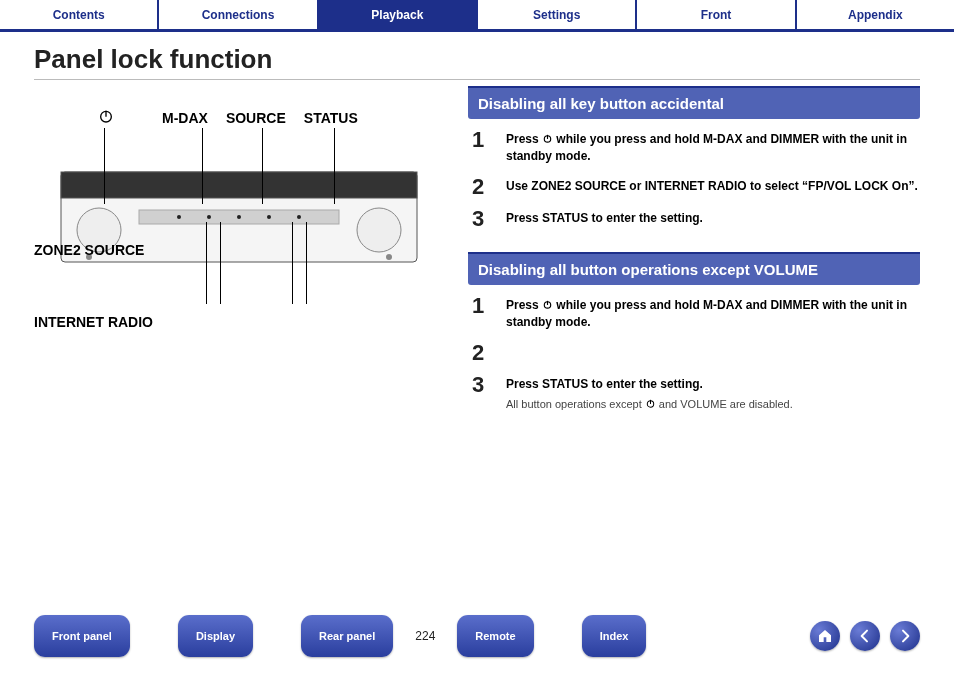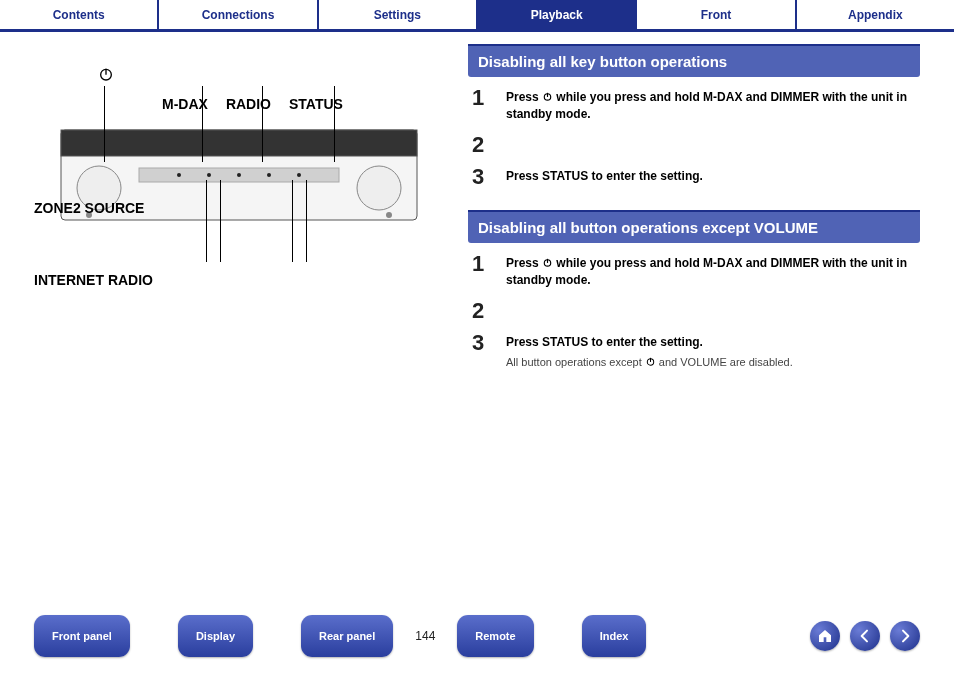--- a/index.html
+++ b/index.html
@@ -68,21 +68,21 @@
     position: relative;
     height: 220px;
   }
   .label-row-top, .label-row-bottom {
     display: flex;
     position: absolute;
     left: 0; right: 0;
     font-size: 14px;
     font-weight: bold;
   }
-  .label-row-top { top: 0; justify-content: flex-start; gap: 18px; padding-left: 60px; margin-top: 28px; }
+  .label-row-top { top: 0; justify-content: flex-start; gap: 18px; padding-left: 60px; }
   .label-row-bottom { bottom: 0; justify-content: center; gap: 56px; flex-direction: column; }
   .power-icon {
     position: absolute;
     left: 64px; top: -2px;
     width: 16px; height: 16px;
   }
   .device {
     position: absolute;
     left: 50%; top: 52px;
     transform: translateX(-50%);
@@ -172,50 +172,51 @@
 </head>
 <body>
 
 <div class="top-nav">
   <div class="tab">
       <span>Contents</span>
     </div>
   <div class="tab">
       <span>Connections</span>
     </div>
-  <div class="tab">
-      <span>Settings</span>
-    </div>
   <div class="tab active">
       <span>Playback</span>
     </div>
   <div class="tab">
+      <span>Settings</span>
+    </div>
+  <div class="tab">
       <span>Front</span>
     </div>
   <div class="tab">
       <span>Appendix</span>
     </div>
 </div>
 
 <div class="page">
+  <h1>Panel lock function</h1>
 
   <div class="cols">
     <div class="left">
 
       <div class="diagram">
         <span class="power-icon">
           <svg viewBox="0 0 24 24">
               <circle cx="12" cy="13" r="8" fill="none" stroke="#000" stroke-width="2"></circle>
               <line x1="12" y1="4" x2="12" y2="13" stroke="#000" stroke-width="2"></line>
             </svg>
         </span>
         <div class="label-row-top">
           <span style="width:16px"></span>
           <span style="margin-left:34px">M-DAX</span>
-          <span>RADIO</span>
+          <span>SOURCE</span>
           <span>STATUS</span>
         </div>
 
         <svg class="device" width="360" height="110" viewBox="0 0 360 110">
           <rect x="2" y="10" width="356" height="90" rx="4" fill="#f5f5f5" stroke="#555"></rect>
           <rect x="2" y="10" width="356" height="26" fill="#333" stroke="#555"></rect>
           <circle cx="40" cy="68" r="22" fill="#eee" stroke="#888"></circle>
           <circle cx="320" cy="68" r="22" fill="#eee" stroke="#888"></circle>
           <rect x="80" y="48" width="200" height="14" fill="#d0d0d0" stroke="#aaa"></rect>
           <circle cx="30" cy="95" r="3" fill="#888"></circle>
@@ -240,33 +241,34 @@
 
         <div class="label-row-bottom">
           <span>ZONE2 SOURCE</span>
           <span>INTERNET RADIO</span>
         </div>
       </div>
     </div>
 
     <div class="right">
       <div class="section">
-        <div class="section-header">Disabling all key button operations</div>
+        <div class="section-header">Disabling all key button accidental</div>
         <ol class="steps">
           <li>
             <span class="step-num">1</span>
             <span class="step-text">
               <span>Press </span><span class="inline-power"><svg viewBox="0 0 24 24">
                     <circle cx="12" cy="13" r="7" fill="none" stroke="#000" stroke-width="2.5"></circle>
                     <line x1="12" y1="4" x2="12" y2="13" stroke="#000" stroke-width="2.5"></line>
                   </svg></span><span> while you press and hold M-DAX and DIMMER with the unit in standby mode.</span>
             </span>
           </li>
           <li>
             <span class="step-num">2</span>
+            <span class="step-text">Use ZONE2 SOURCE or INTERNET RADIO to select “FP/VOL LOCK On”.</span>
           </li>
           <li>
             <span class="step-num">3</span>
             <span class="step-text">Press STATUS to enter the setting.</span>
           </li>
         </ol>
       </div>
 
       <div class="section">
         <div class="section-header">Disabling all button operations except VOLUME</div>
@@ -298,21 +300,21 @@
         </ol>
       </div>
     </div>
   </div>
 </div>
 
 <div class="bottom-nav">
   <span class="pill">Front panel</span>
   <span class="pill">Display</span>
   <span class="pill">Rear panel</span>
-  <span class="page-num">144</span>
+  <span class="page-num">224</span>
   <span class="pill">Remote</span>
   <span class="pill">Index</span>
 
   <div class="nav-icons">
     <span class="circle-btn">
       <svg viewBox="0 0 24 24">
           <path d="M3 11 L12 3 L21 11 V21 H14 V14 H10 V21 H3 Z" fill="#fff"></path>
         </svg>
     </span>
     <span class="circle-btn">

